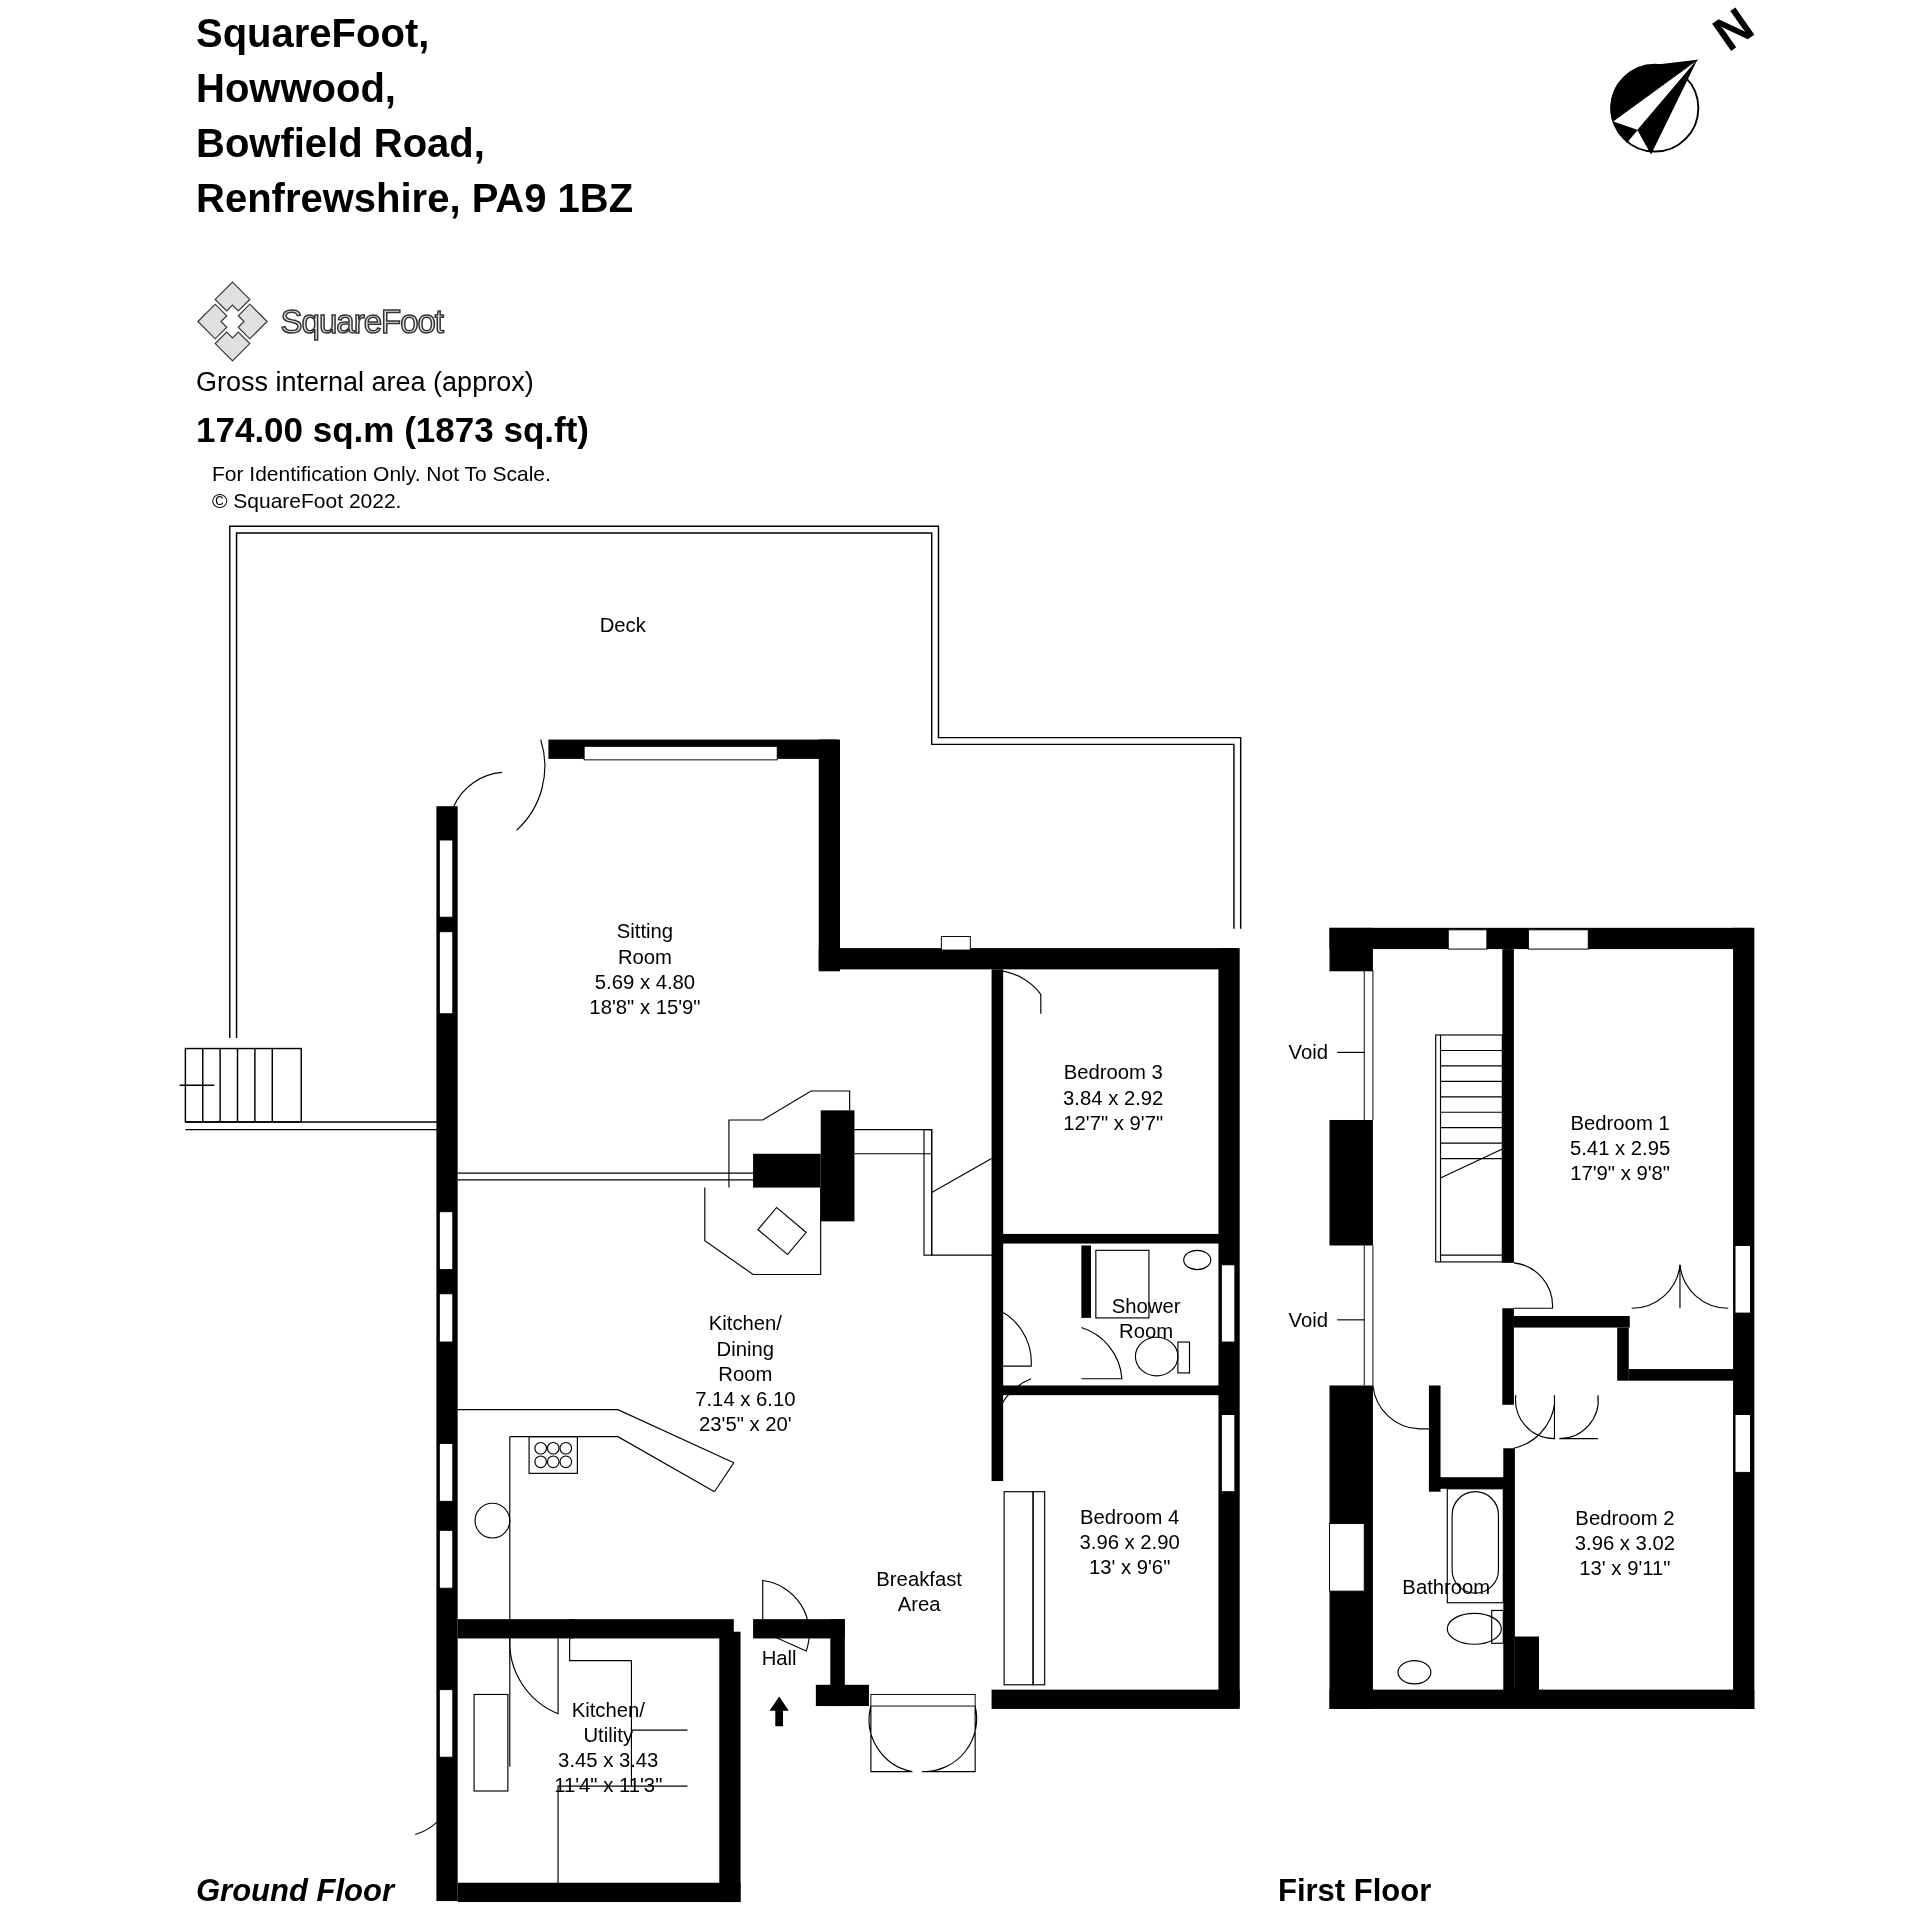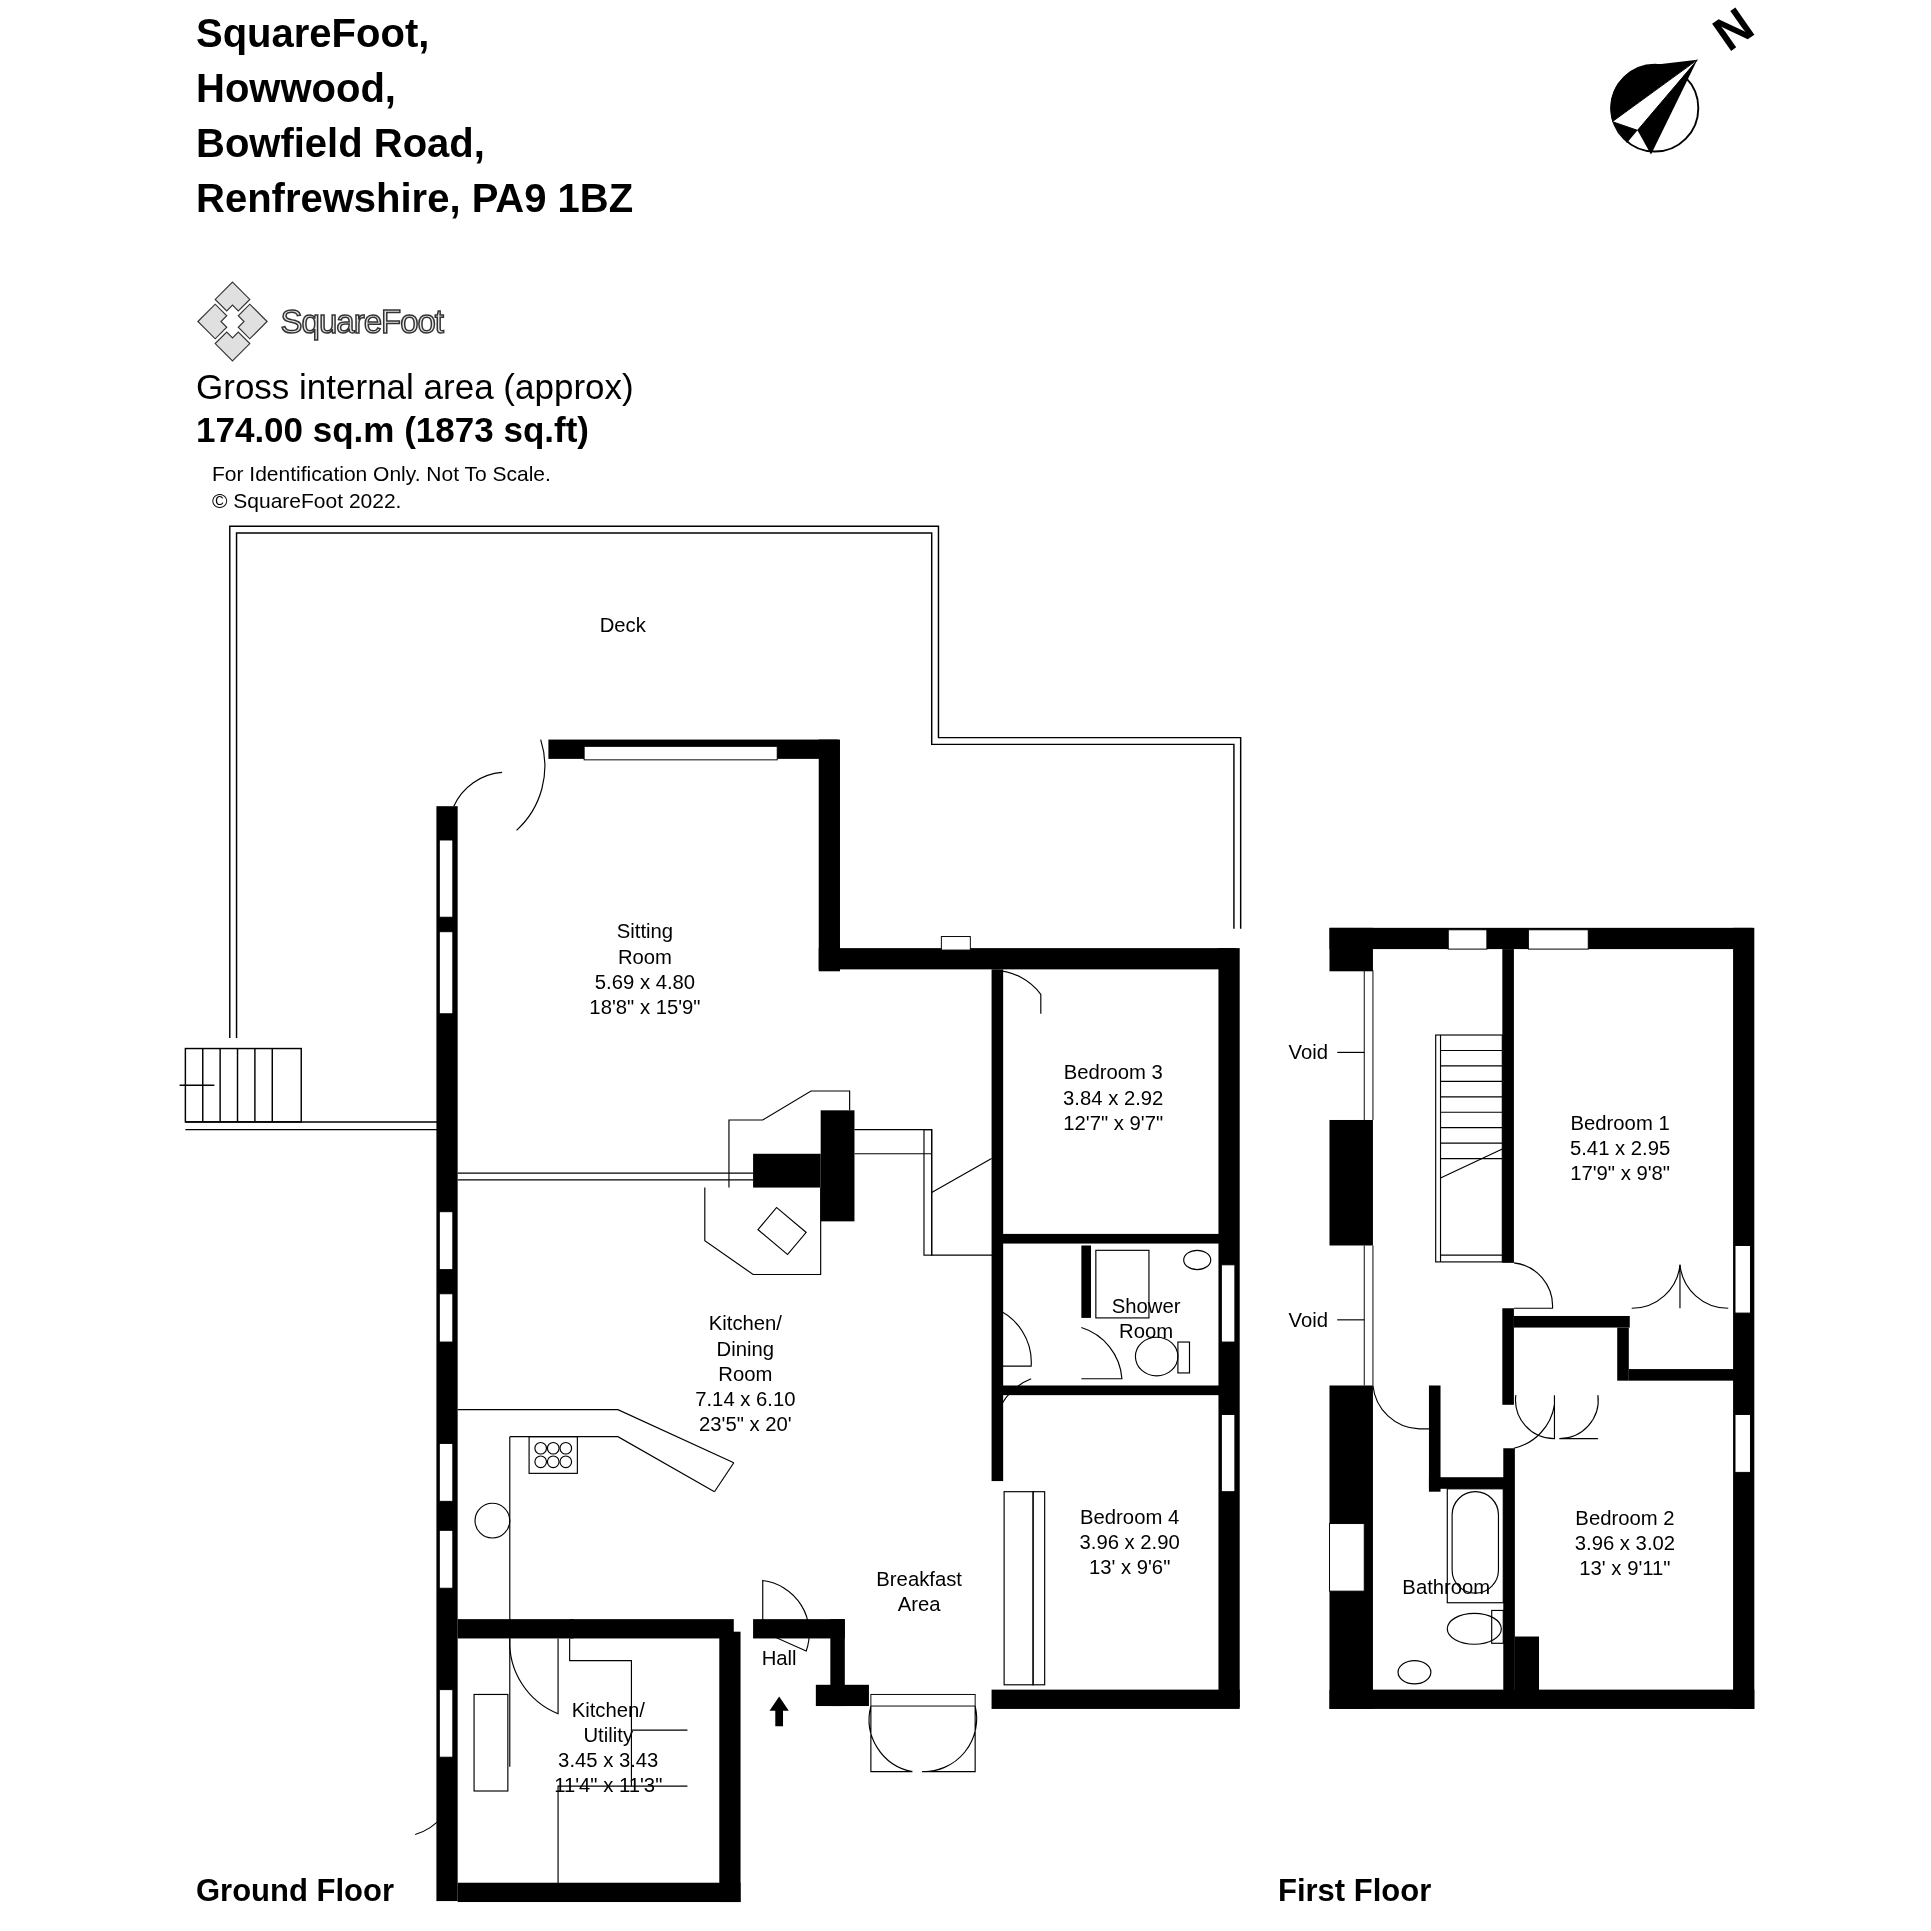--- a/index.html
+++ b/index.html
@@ -1,21 +1,21 @@
 <!DOCTYPE html>
 <html><head>
 <meta charset="utf-8">
 <style>
   html,body{margin:0;padding:0;background:#ffffff;}
   body{width:1931px;height:1931px;position:relative;overflow:hidden;font-family:"Liberation Sans",sans-serif;color:#000;}
   .addr{position:absolute;left:196px;top:5.8px;font-weight:bold;font-size:40px;line-height:55px;}
   .addr div{white-space:nowrap;}
   .logo{position:absolute;left:196px;top:280px;display:flex;align-items:center;}
   .logo-text{font-size:33px;color:#e6e6e6;-webkit-text-stroke:1.5px #333;margin-left:11.6px;letter-spacing:-1px;}
-  .gia{position:absolute;left:196px;top:367px;font-size:35px;}
+  .gia{position:absolute;left:196px;top:367px;font-size:27px;}
   .area{position:absolute;left:196px;top:410px;font-size:35px;font-weight:bold;}
   .note{position:absolute;left:196px;top:460px;font-size:21px;line-height:27px;margin-left:16px;}
   .floor-label{position:absolute;font-weight:bold;font-size:31px;}
   svg#plan{position:absolute;left:0;top:0;}
   .rl{font-family:"Liberation Sans",sans-serif;font-size:21px;text-anchor:middle;fill:#000;}
 </style>
 </head>
 <body>
 
 <div class="addr">
@@ -252,15 +252,15 @@
     <text class="rl" x="1678" y="1170">Bedroom 1</text>
     <text class="rl" x="1678" y="1196">5.41 x 2.95</text>
     <text class="rl" x="1678" y="1222">17'9" x 9'8"</text>
     <text class="rl" x="1683" y="1579">Bedroom 2</text>
     <text class="rl" x="1683" y="1605">3.96 x 3.02</text>
     <text class="rl" x="1683" y="1631">13' x 9'11"</text>
     <text class="rl" x="1498" y="1651">Bathroom</text>
   </g>
 </svg>
 
-<div class="floor-label" style="left:196px;top:1873px;">Ground Floor</div>
+<div class="floor-label" style="left:196px;top:1873px;font-style:italic;">Ground Floor</div>
 <div class="floor-label" style="left:1278px;top:1873px;">First Floor</div>
 
 
 </body></html>

